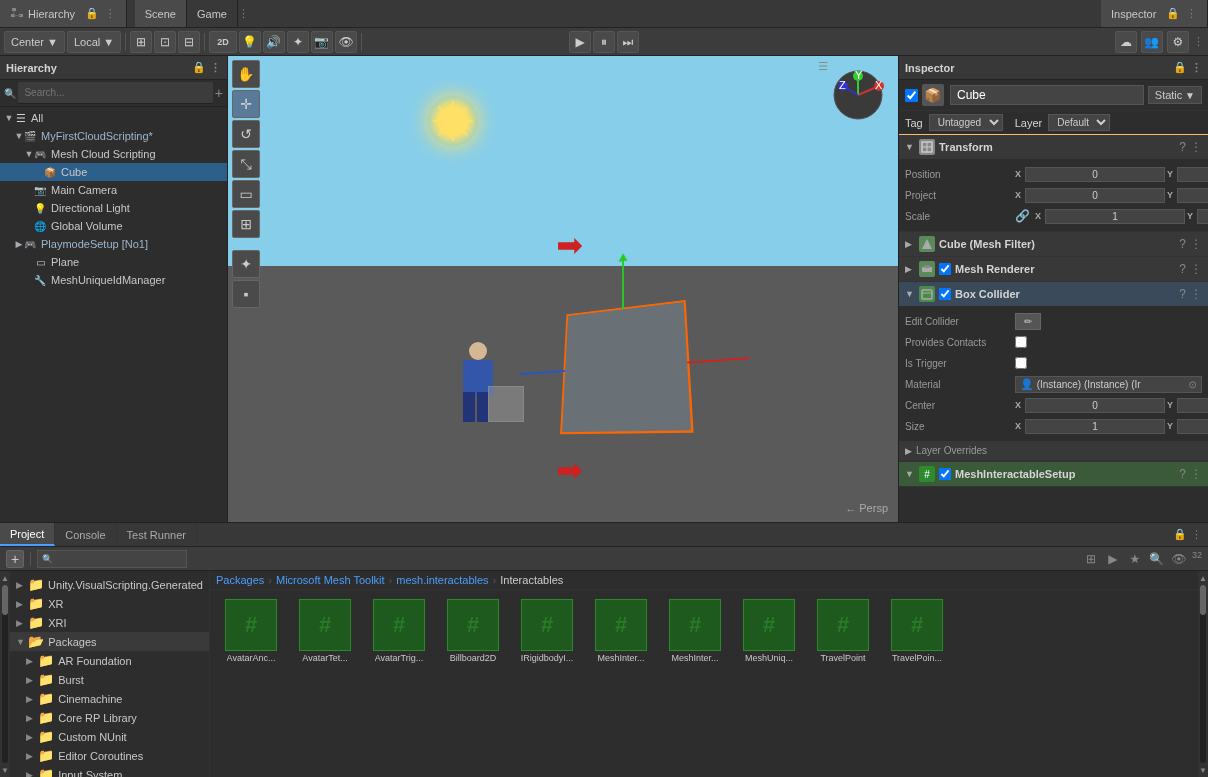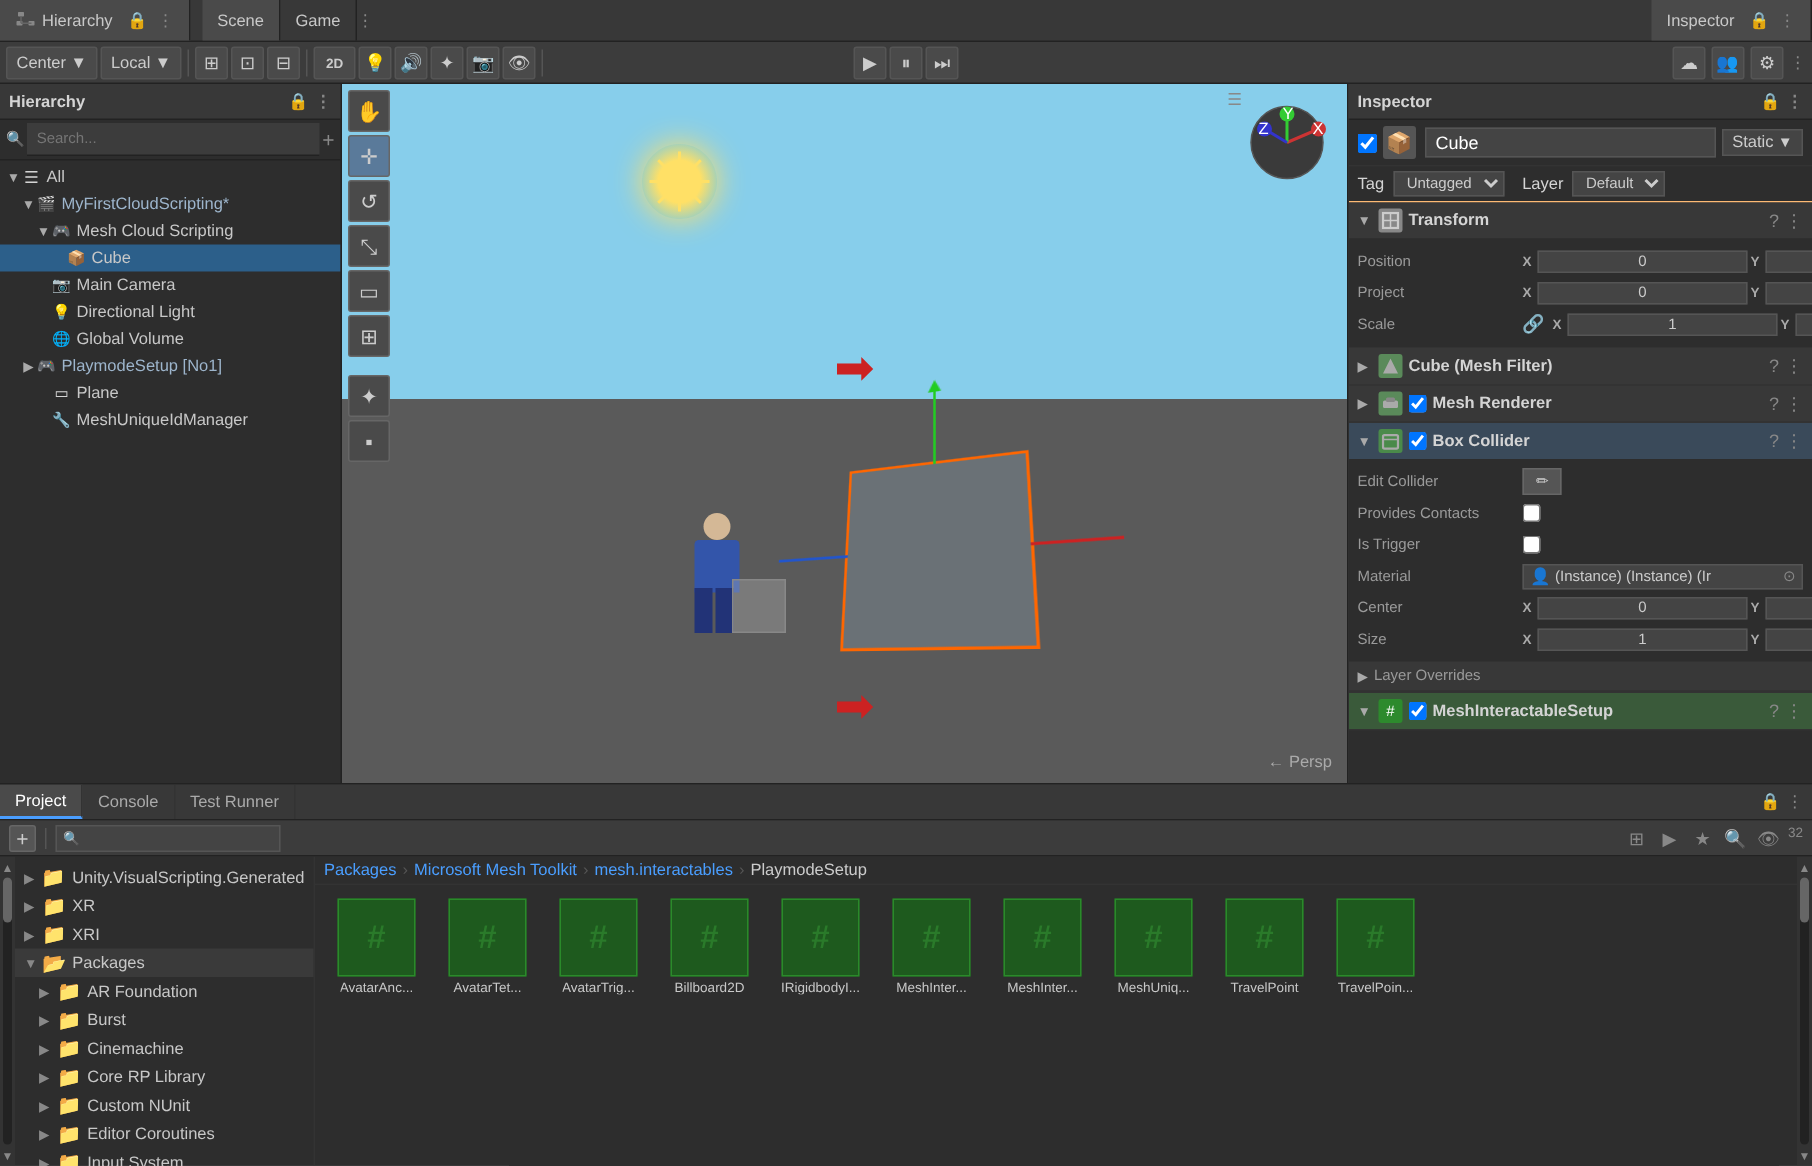--- a/index.html
+++ b/index.html
@@ -690,21 +690,21 @@
 
       <div class="project-content">
 
         <div class="breadcrumb">
           <span class="breadcrumb-item">Packages</span>
           <span class="breadcrumb-sep">›</span>
           <span class="breadcrumb-item">Microsoft Mesh Toolkit</span>
           <span class="breadcrumb-sep">›</span>
           <span class="breadcrumb-item">mesh.interactables</span>
           <span class="breadcrumb-sep">›</span>
-          <span class="breadcrumb-item">PlaymodeSetup</span>
+          <span class="breadcrumb-item">Interactables</span>
         </div>
 
         <div class="assets-grid">
 
           <div class="asset-item">
             <div class="asset-thumb">
               <span class="asset-thumb-inner">#</span>
             </div>
             <span class="asset-name">AvatarAnc...</span>
           </div>

